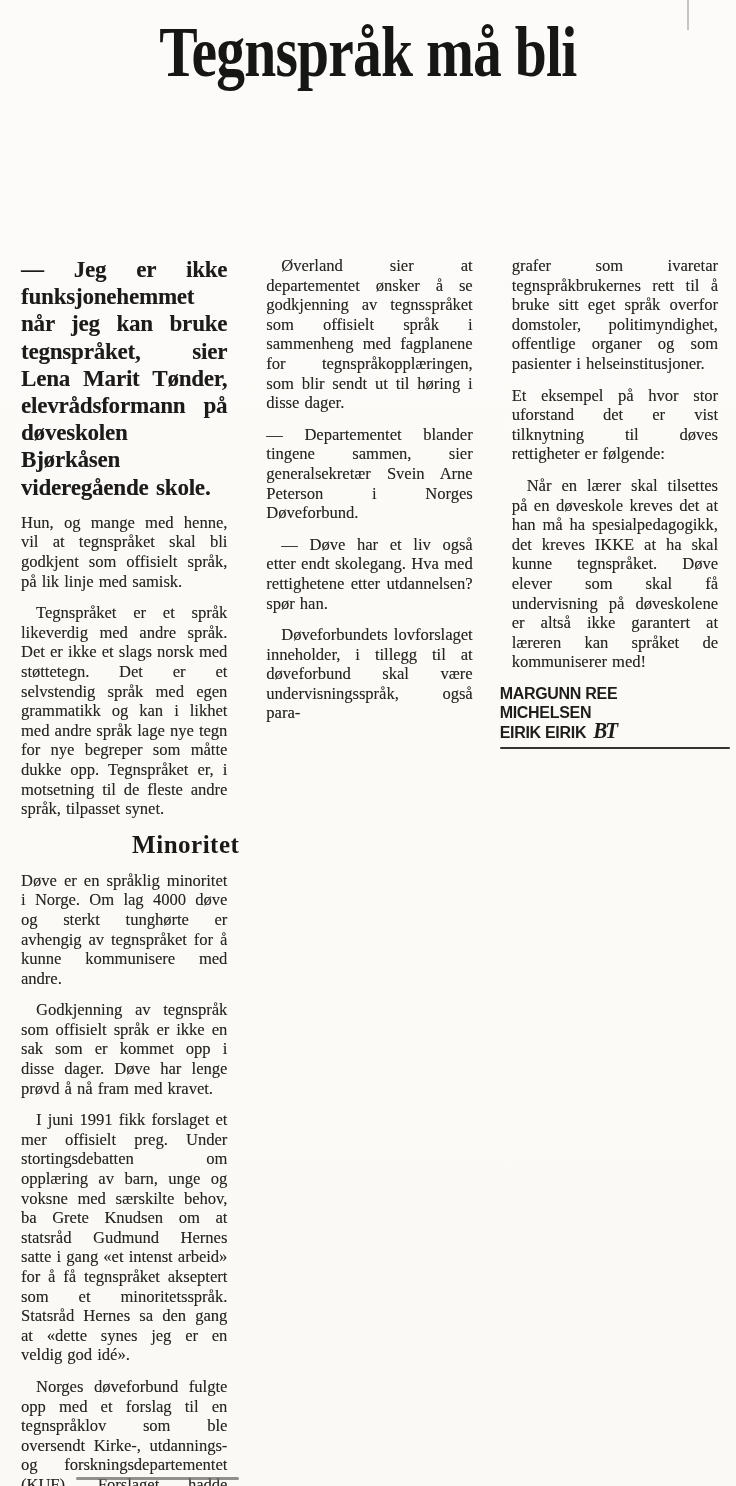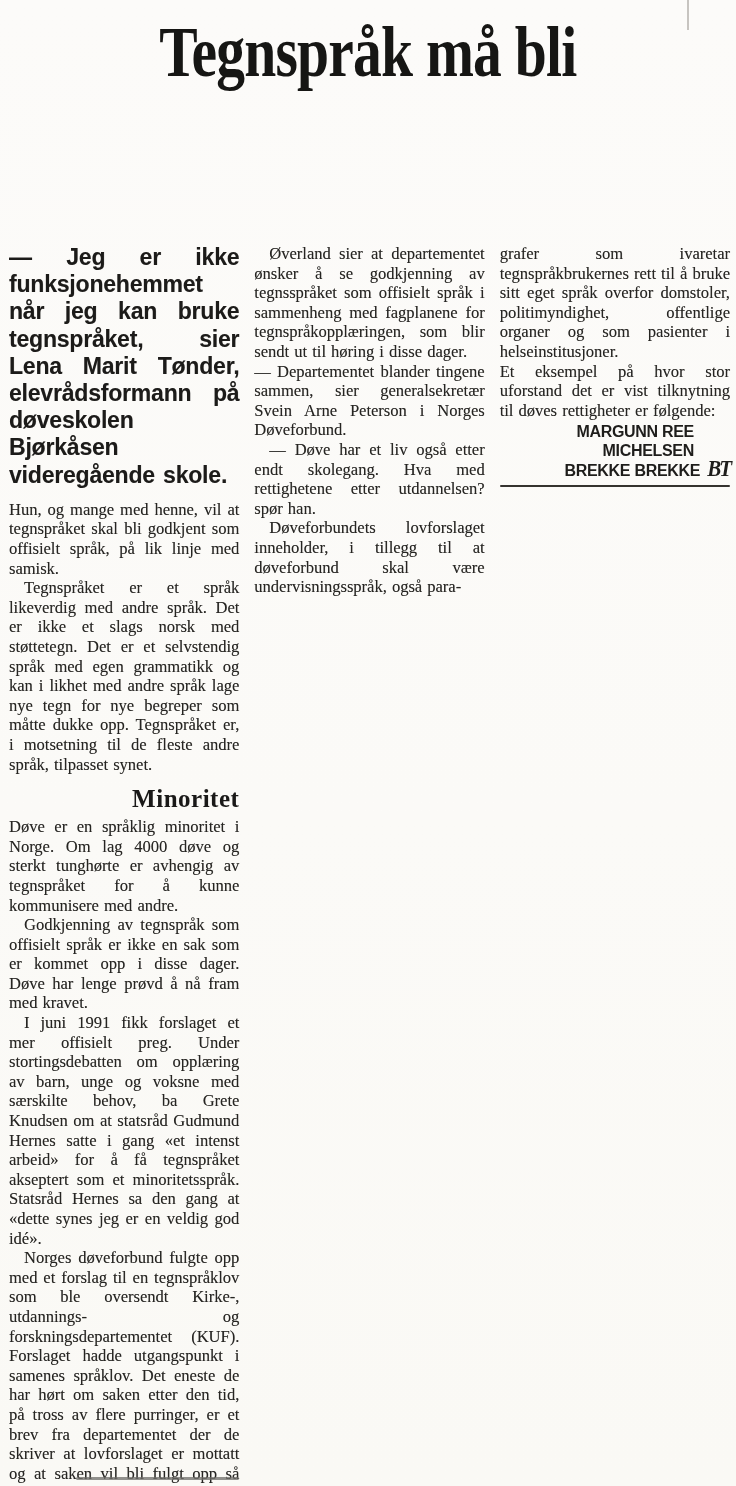--- a/index.html
+++ b/index.html
@@ -11,37 +11,38 @@
   }
   
   .headline{text-align:center;padding-top:14px;height:228px;}
   .hl{font-weight:bold;color:#161614;white-space:nowrap;}
   .hl1 span{display:inline-block;font-size:72px;line-height:76px;transform:scaleX(0.80);transform-origin:center;letter-spacing:-1px;}
   .hl2 span{display:inline-block;font-size:134px;line-height:138px;transform:scaleX(0.68);transform-origin:center;letter-spacing:-3px;}
   
   .cols{position:absolute;top:244px;left:0;right:0;display:flex;gap:15px;padding:0 6px 0 9px;}
   .col{flex:1;min-width:0;}
   .col p{
-    margin:0;font-size:16.5px;line-height:19.6px;text-align:justify;
+    margin:12px;font-size:16.5px;line-height:19.6px;text-align:justify;
     color:#262522;text-shadow:0.25px 0.25px 0 rgba(25,24,22,0.35);
     word-spacing:1px;
+    font-family:Liberation Serif, serif;
   }
   .col p.indent{text-indent:15px;}
   .lead{
     font-family:"Liberation Sans","DejaVu Sans",sans-serif;font-weight:bold;
     font-size:23px !important;line-height:27.2px !important;letter-spacing:-0.2px;
     color:#1c1b19 !important;margin-bottom:11px !important;word-spacing:2px !important;
   }
   .subhead{
     margin:11px 0 4px;text-align:right;font-size:25px;line-height:28px;
     font-weight:bold;color:#1a1918;letter-spacing:0.5px;
   }
   
   .byline{
-    margin-top:2px;text-align:right;
+    margin-top:2px;text-align:left;
     font-family:"Liberation Sans","DejaVu Sans",sans-serif;
     font-weight:bold;font-size:16px;line-height:19px;letter-spacing:-0.3px;color:#1e1d1b;
   }
   .byline-row1{padding-right:36px;}
   .bt-logo{
     display:inline-block;font-family:Liberation Serif, serif;
     font-weight:bold;font-style:italic;font-size:21px;line-height:18px;
     letter-spacing:-2px;margin-left:7px;transform:scaleY(1.05);
   }
   .byline-rule{border-bottom:2.5px solid #35332f;margin-top:5px;border-radius:1px;}
@@ -80,24 +81,25 @@
     <div class="col">
       <p class="indent">Øverland sier at departementet ønsker å se godkjenning av tegnsspråket som offisielt språk i sammenheng med fagplanene for tegnspråkopplæringen, som blir sendt ut til høring i disse dager.</p>
       <p>— Departementet blander tingene sammen, sier generalsekretær Svein Arne Peterson i Norges Døveforbund.</p>
       <p class="indent">— Døve har et liv også etter endt skolegang. Hva med rettighetene etter utdannelsen? spør han.</p>
       <p class="indent">Døveforbundets lovforslaget inneholder, i tillegg til at døveforbund skal være undervisningsspråk, også para-</p>
     </div>
 
     <div class="col">
       <p>grafer som ivaretar tegnspråkbrukernes rett til å bruke sitt eget språk overfor domstoler, politimyndighet, offentlige organer og som pasienter i helseinstitusjoner.</p>
       <p>Et eksempel på hvor stor uforstand det er vist tilknytning til døves rettigheter er følgende:</p>
+      <p class="indent">Når en lærer skal tilsettes på en døveskole kreves det at han må ha spesialpedagogikk, det kreves IKKE at ha skal kunne tegnspråket. Døve elever som skal få undervisning på døveskolene er altså ikke garantert at læreren kan språket de kommuniserer med!</p>
 
       <div class="byline">
         <div class="byline-row1">MARGUNN REE MICHELSEN</div>
-        <div class="byline-row2"><span>BREKKE BREKKE</span><span class="bt-logo">BT</span></div>
+        <div class="byline-row2"><span>EIRIK EIRIK</span><span class="bt-logo">BT</span></div>
         <div class="byline-rule"></div>
       </div>
     </div>
 
   </div>
 
   <div class="artifact-bottom"></div>
   <div class="artifact-top-right"></div>
 
 </div>

